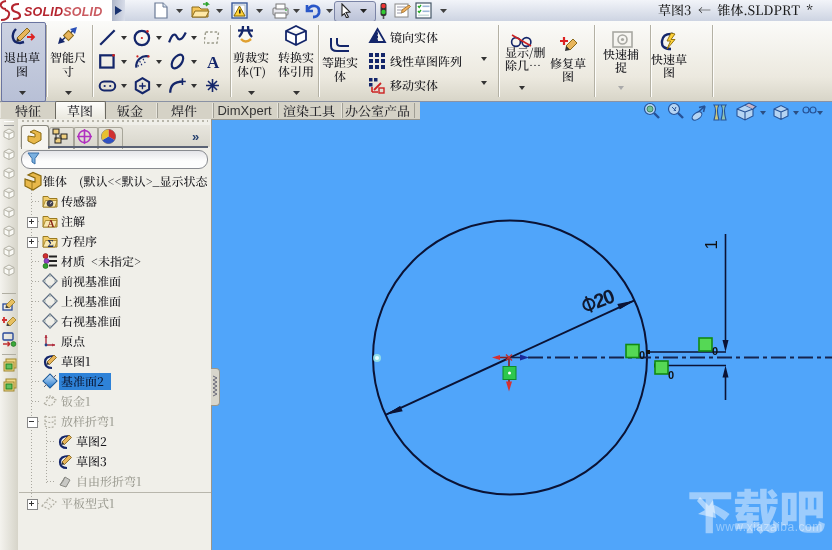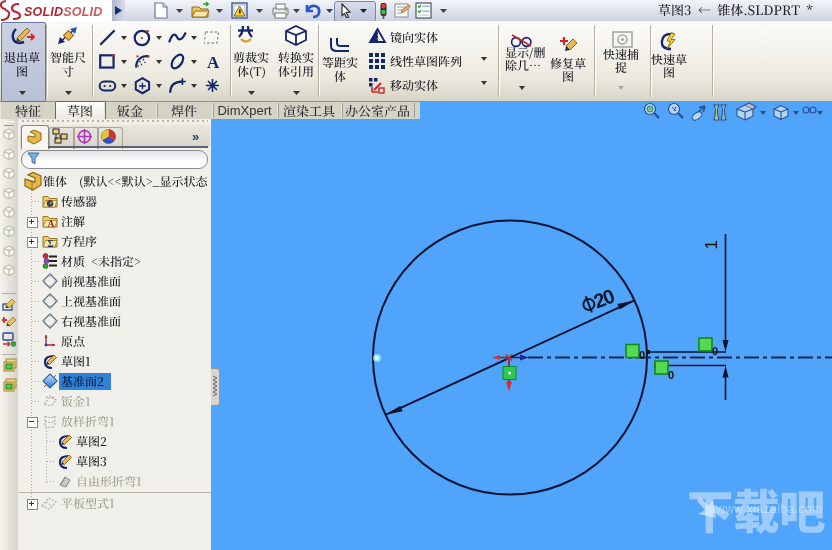--- a/index.html
+++ b/index.html
@@ -935,13 +935,13 @@
 </svg>
     <div class="abs" style="left:0;top:0;width:832px;height:550px;pointer-events:none"></div>
     <svg style="position:absolute;left:687.0px;top:482.0px;overflow:visible" width="140" height="63" viewBox="0 -47.0 140 63" fill="rgba(255,255,255,0.44)">
       <use href="#g109" transform="translate(0.0 0) scale(0.0465 -0.0470)"></use>
       <use href="#g110" transform="translate(46.0 0) scale(0.0465 -0.0470)"></use>
       <use href="#g111" transform="translate(92.1 0) scale(0.0465 -0.0470)"></use>
     </svg>
     <svg class="abs" style="left:697px;top:497px" width="28" height="28" viewBox="0 0 28 28">
       <path d="M3 0 L12 9 L16 3 L19 21 L1 17 L8 13 L0 4 Z" fill="rgba(255,255,255,0.5)"></path>
     </svg>
-    <div class="abs lt" style="left:716px;top:502px;font-size:12px;color:rgba(255,255,255,0.4);letter-spacing:0.5px">www.xiazaiba.com</div>
+    <div class="abs lt" style="left:716px;top:520px;font-size:12px;color:rgba(255,255,255,0.4);letter-spacing:0.5px">www.xiazaiba.com</div>
   </div>
 </body></html>

